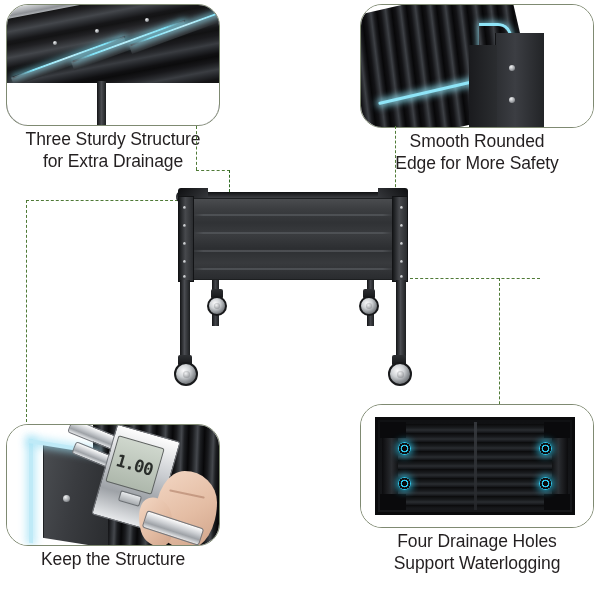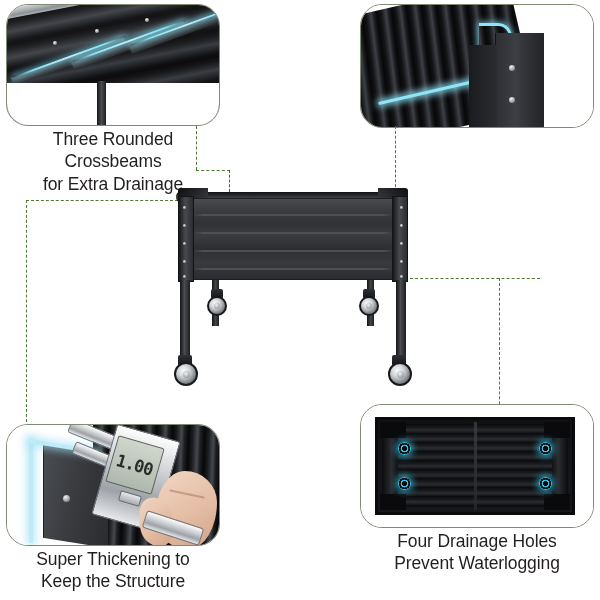--- a/index.html
+++ b/index.html
@@ -111,21 +111,21 @@
 
       <div class="rivet" style="left:46px;top:36px;width:4px;height:4px;"></div>
       <div class="rivet" style="left:88px;top:24px;width:4px;height:4px;"></div>
       <div class="rivet" style="left:138px;top:13px;width:4px;height:4px;"></div>
 
       <div style="position:absolute;left:0;right:0;bottom:0;height:42px;background:#fff;"></div>
       <div style="position:absolute;left:90px;bottom:0;width:9px;height:44px;
            background:linear-gradient(90deg,#141517,#4b4d51 50%,#1b1d1f);"></div>
     </div>
     <div class="caption" style="top:124px;">
-      <div>Three Rounded Crossbeams</div>
+      <div>Three Sturdy Structure</div>
       <div>for Extra Drainage</div>
     </div>
   </div>
 
   <div class="panel" style="left:360px;top:4px;width:234px;height:172px;">
     <div class="photo-frame" style="height:122px;bottom:auto;">
       <div style="position:absolute;inset:0;background:#fff;"></div>
 
       <div style="position:absolute;left:-16px;top:-6px;width:180px;height:132px;
            transform:rotate(-13deg);transform-origin:50% 50%;
@@ -136,20 +136,24 @@
       <div style="position:absolute;left:118px;top:18px;width:30px;height:62px;
            border-right:3px solid #8fe5f8;border-top:3px solid #8fe5f8;border-radius:0 14px 0 0;
            box-shadow:0 0 7px 1px rgba(143,229,248,.75);"></div>
 
       <div style="position:absolute;left:134px;top:28px;width:48px;height:94px;
            background:linear-gradient(90deg,#2d2f33,#3c3e43 40%,#222427 100%);border-left:1px solid #121315;"></div>
       <div style="position:absolute;left:108px;top:40px;width:28px;height:82px;
            background:linear-gradient(90deg,#1a1b1e,#2b2d30);"></div>
       <div class="rivet" style="left:148px;top:60px;width:6px;height:6px;"></div>
       <div class="rivet" style="left:148px;top:92px;width:6px;height:6px;"></div>
+    </div>
+    <div class="caption" style="top:126px;">
+      <div>Smooth Rounded</div>
+      <div>Edge for More Safety</div>
     </div>
   </div>
 
   <div class="dash-v" style="left:196px;top:126px;height:44px;"></div>
   <div class="dash-h" style="left:196px;top:170px;width:34px;"></div>
   <div class="dash-v" style="left:229px;top:170px;height:22px;border-left-color:#2f6b22;"></div>
 
   <div class="dash-v" style="left:395px;top:126px;height:66px;"></div>
 
   <div class="dash-h" style="left:26px;top:200px;width:152px;"></div>
@@ -242,21 +246,20 @@
            background:linear-gradient(180deg,#e9ebed,#a7abaf);border:1px solid #6c7074;border-radius:2px;transform:rotate(16deg);"></div>
 
       <div class="hand" style="left:148px;top:46px;width:62px;height:78px;"></div>
       <div class="hand" style="left:132px;top:72px;width:34px;height:50px;transform:rotate(-16deg);"></div>
       <div style="position:absolute;left:162px;top:68px;width:36px;height:2px;
            background:rgba(170,120,96,.55);border-radius:2px;transform:rotate(12deg);"></div>
 
       <div class="cal-body" style="left:136px;top:94px;width:58px;height:16px;transform:rotate(18deg);"></div>
     </div>
     <div class="caption" style="top:124px;">
-      <div>Super Thickening to</div>
       <div>Keep the Structure</div>
     </div>
   </div>
 
   <div class="panel" style="left:360px;top:404px;width:234px;height:172px;">
     <div class="photo-frame" style="height:122px;bottom:auto;">
       <div style="position:absolute;inset:0;background:#fff;"></div>
 
       <div style="position:absolute;left:14px;top:12px;width:200px;height:98px;
            background:linear-gradient(180deg,#101113,#17181b);border:3px solid #0a0a0c;box-sizing:border-box;">
@@ -277,17 +280,17 @@
         <div style="position:absolute;right:2px;bottom:2px;width:26px;height:16px;background:#0a0a0c;"></div>
 
         <div class="hole" style="left:20px;top:22px;"></div>
         <div class="hole" style="right:20px;top:22px;"></div>
         <div class="hole" style="left:20px;bottom:22px;"></div>
         <div class="hole" style="right:20px;bottom:22px;"></div>
       </div>
     </div>
     <div class="caption" style="top:126px;">
       <div>Four Drainage Holes</div>
-      <div>Prevent Waterlogging</div>
+      <div>Support Waterlogging</div>
     </div>
   </div>
 
 </div>
 
 </body></html>

